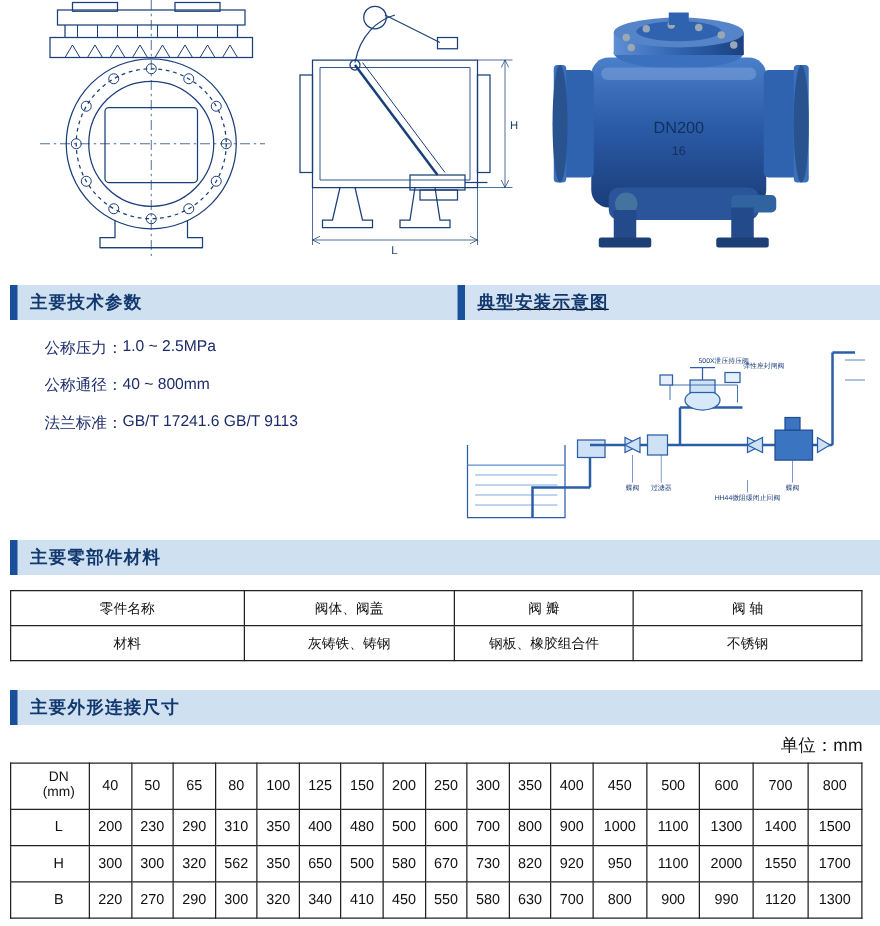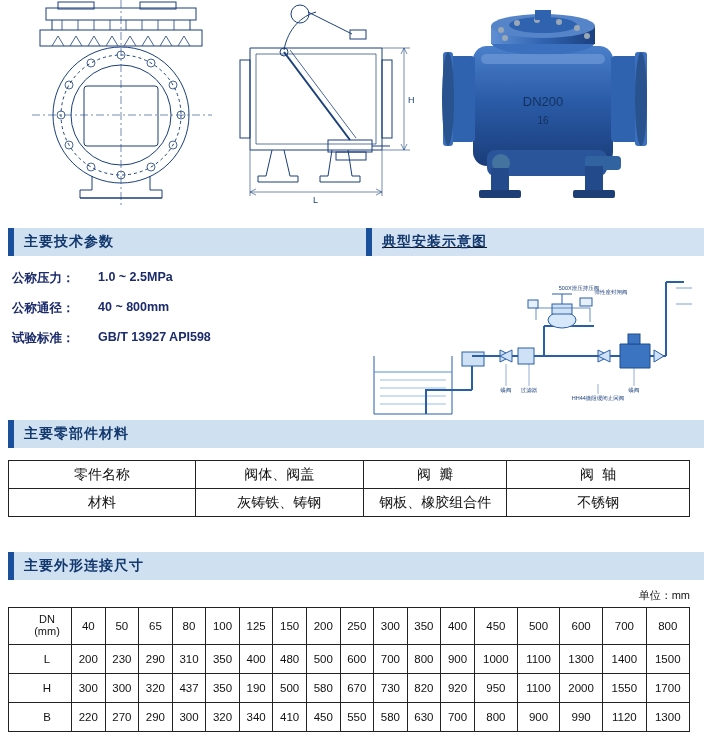--- a/index.html
+++ b/index.html
@@ -29,68 +29,66 @@
     padding-left:10px;
     font-weight:bold;
     font-size:14px;
     color:#12386e;
     letter-spacing:1px;
   }
   .sec-head.blue2{background:#d2e2f2;}
 
   
   .params{
-    position:absolute;left:8px;top:228px;width:348px;
+    position:absolute;left:8px;top:228px;width:348px;text-align:right;
   }
   .params .sec-head{width:342px;}
   .param-list{margin-top:14px;padding-left:4px;}
   .param-row{
     font-size:12.5px;
     color:#1b2b6b;
     margin-bottom:13px;
     display:flex;
     white-space:nowrap;
-    font-weight:bold;
   }
   .param-label{width:86px;display:inline-block;}
   .param-value{display:inline-block;}
 
   
   .install{
     position:absolute;left:366px;top:228px;width:330px;text-decoration:underline;
   }
   .install .sec-head{width:324px;}
   .install-img{margin-top:8px;width:330px;height:160px;position:relative;}
 
   
-  .materials{position:absolute;left:8px;top:420px;width:688px;}
+  .materials{position:absolute;left:8px;top:432px;width:688px;}
   .materials .sec-head{width:682px;}
   table.mat{
     border-collapse:collapse;
     margin-top:12px;
     width:682px;
-    font-size:14px;
-    font-family:Liberation Mono, monospace;
+    font-size:11px;
   }
   table.mat td{
     border:1px solid #222;
     text-align:center;
     height:25px;
     color:#111;
   }
   table.mat .c1{width:178px;}
   table.mat .c2{width:160px;margin-top:20px;}
   table.mat .c3{width:136px;}
   table.mat .c4{width:174px;}
 
   
   .dims{position:absolute;left:8px;top:552px;width:688px;}
   .dims .sec-head{width:682px;}
   .unit{
-    text-align:right;width:682px;font-size:11px;color:#111;
+    text-align:right;width:682px;font-size:14px;color:#111;
     margin-top:8px;margin-bottom:4px;
   }
   table.dim{
     border-collapse:collapse;
     width:682px;
     font-size:11.5px;
   }
   table.dim td{
     border:1px solid #222;
     text-align:center;
@@ -283,22 +281,22 @@
     <div class="param-list">
       <div class="param-row">
         <span class="param-label">公称压力：</span>
         <span class="param-value">1.0 ~ 2.5MPa</span>
       </div>
       <div class="param-row">
         <span class="param-label">公称通径：</span>
         <span class="param-value">40 ~ 800mm</span>
       </div>
       <div class="param-row">
-        <span class="param-label">试验标准：</span>
-        <span class="param-value">GB/T 13927 API598</span>
+        <span class="param-label">法兰标准：</span>
+        <span class="param-value">GB/T 17241.6  GB/T 9113</span>
       </div>
     </div>
   </div>
 
   <div class="install">
     <div class="sec-head blue2">典型安装示意图</div>
     <div class="install-img">
       <svg width="330" height="160" viewBox="0 0 330 160">
         <g fill="none" stroke="#2a5fa8" stroke-width="1">
 
@@ -442,23 +440,23 @@
         <td>1300</td>
         <td>1400</td>
         <td>1500</td>
       </tr>
 
       <tr>
         <td class="rowhead">H</td>
         <td>300</td>
         <td>300</td>
         <td>320</td>
-        <td>437</td>
+        <td>562</td>
         <td>350</td>
-        <td>190</td>
+        <td>650</td>
         <td>500</td>
         <td>580</td>
         <td>670</td>
         <td>730</td>
         <td>820</td>
         <td>920</td>
         <td>950</td>
         <td>1100</td>
         <td>2000</td>
         <td>1550</td>

